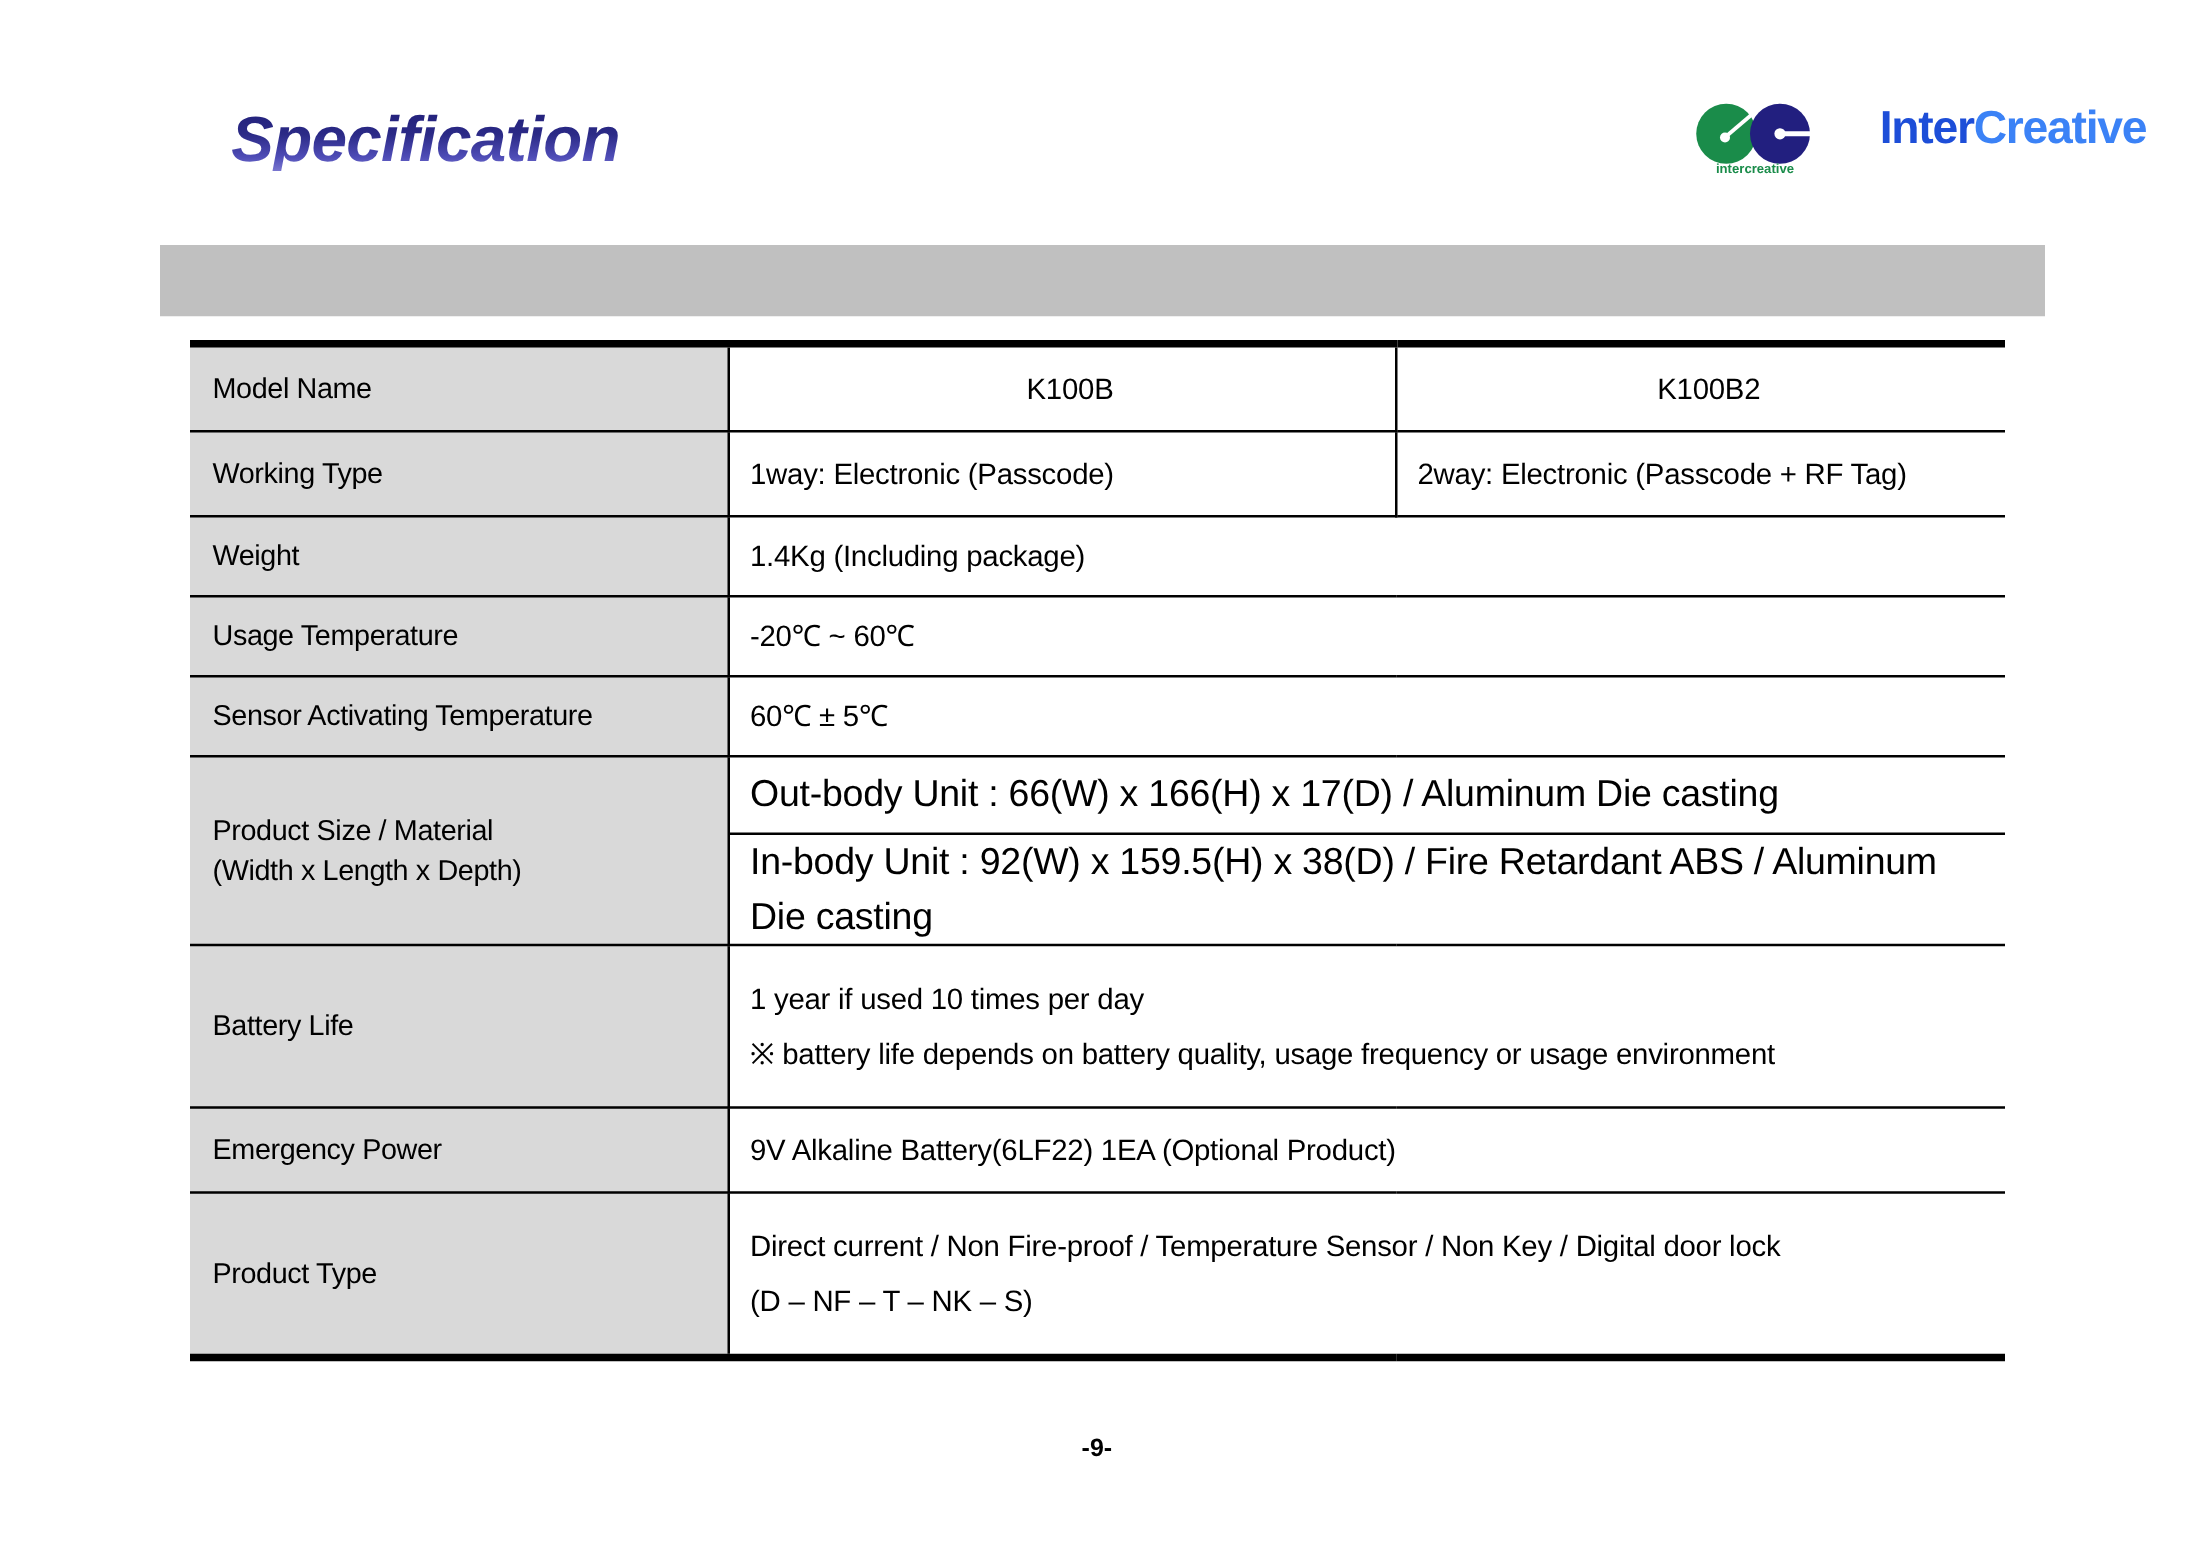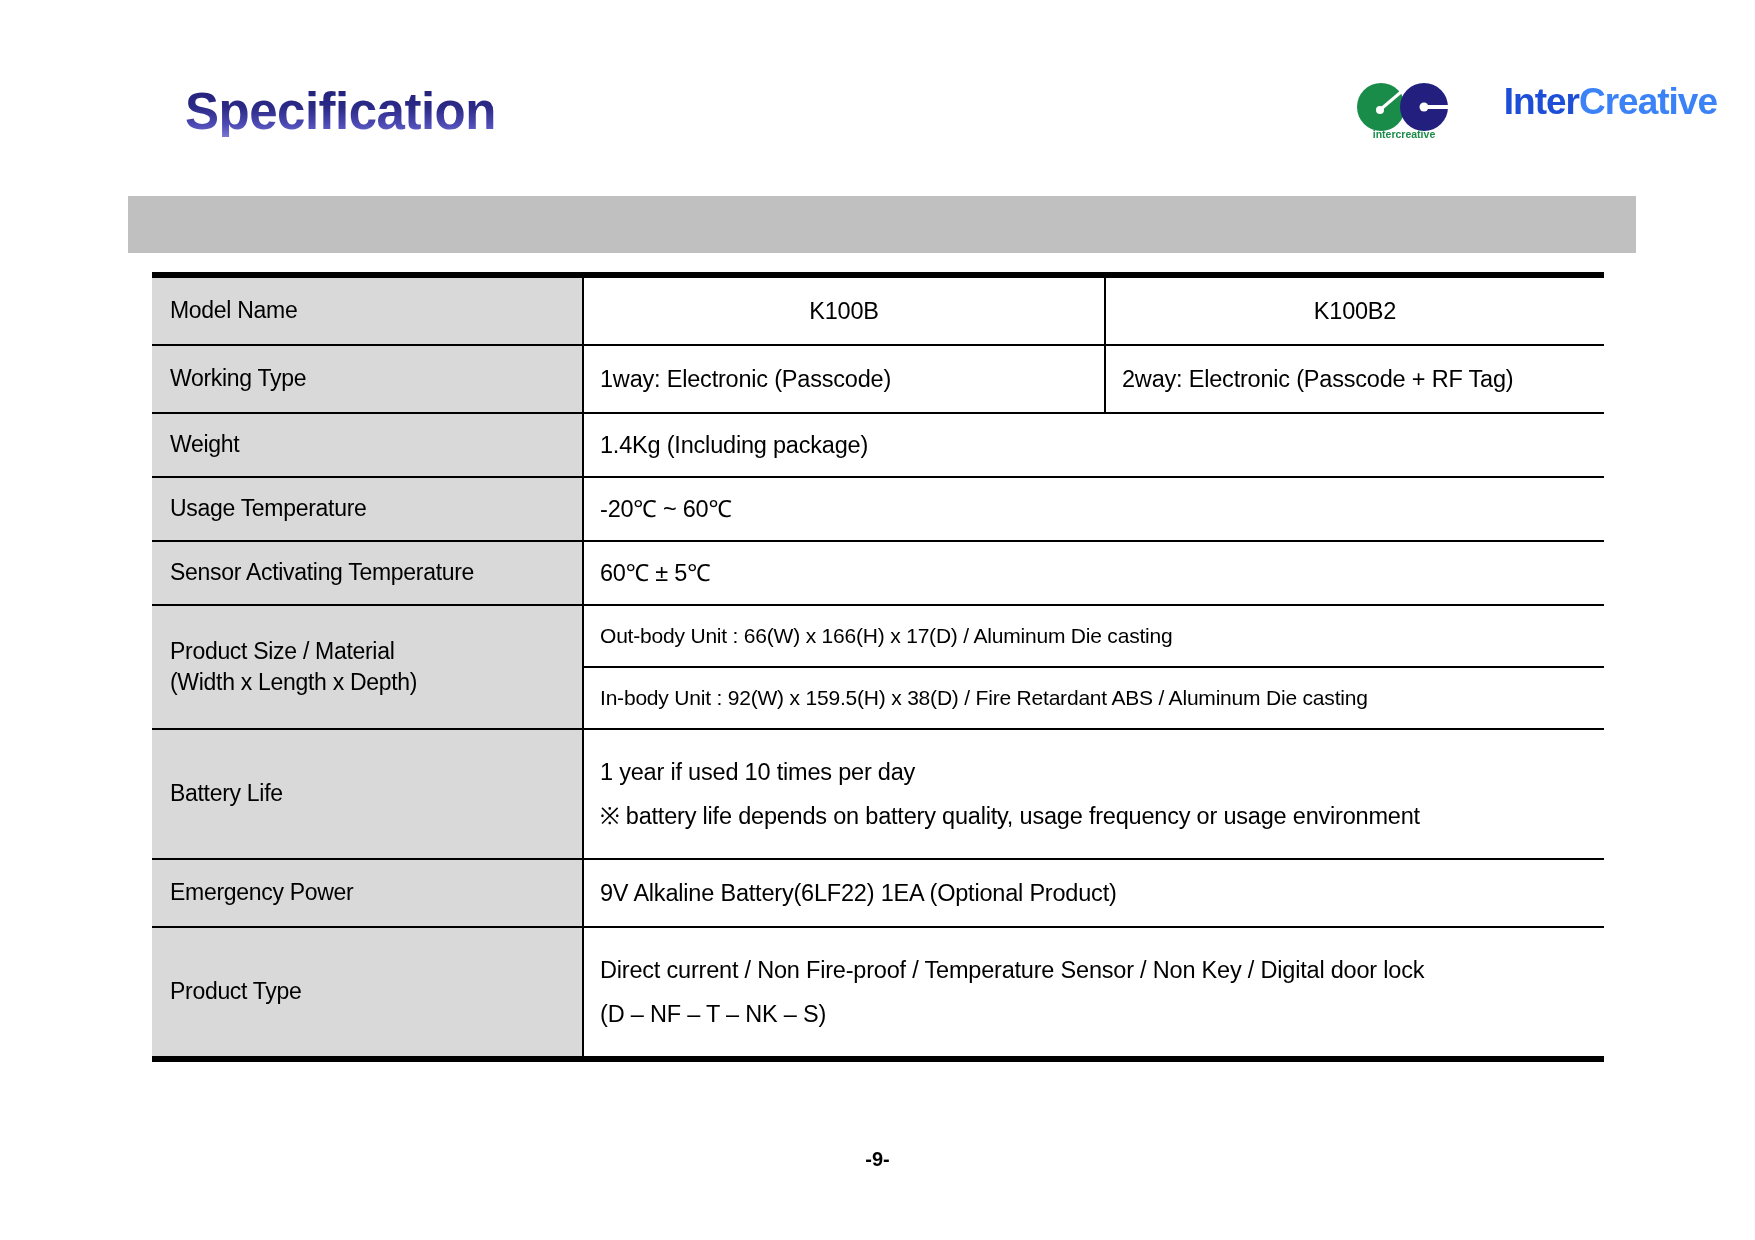--- a/index.html
+++ b/index.html
@@ -31,20 +31,21 @@
     width: 1755px;
     height: 170px;
   }
 
   .page-title {
     position: absolute;
     left: 185px;
     top: 86px;
     font-size: 51px;
     font-weight: bold;
+    font-style: italic;
     letter-spacing: -0.5px;
     line-height: 1;
     background: linear-gradient(to bottom, #22207a 0%, #2b2a86 42%, #4f4db7 78%, #7a77d0 100%);
     -webkit-background-clip: text;
     background-clip: text;
     color: transparent;
     -webkit-text-fill-color: transparent;
     white-space: nowrap;
     text-align: center;
   }
@@ -122,33 +123,33 @@
   td.label .l2 { display: block; }
 
   td.value {
     background: #ffffff;
     font-size: 23.5px;
     font-weight: normal;
     letter-spacing: -0.2px;
     padding: 0 10px 0 16px;
     line-height: 1.45;
   }
-  td.value.center { text-align: center; padding-left: 0; padding-right: 0; }
+  td.value.center { text-align: center; padding-left: 12px; padding-right: 0; }
   td.value.split-left { border-right: 2.5px solid #000000; width: 520px; }
 
   td.nested { padding: 0; border-right: none; }
   table.inner {
     width: 100%;
     border-collapse: collapse;
     table-layout: fixed;
   }
   table.inner td {
     border: none;
     border-bottom: 2.5px solid #000000;
-    font-size: 21px;
+    font-size: 30px;
     padding: 0 10px 0 16px;
     height: 60px;
     vertical-align: middle;
     letter-spacing: -0.2px;
   }
   table.inner tr:last-child td { border-bottom: none; margin-left: 20px; }
   .h-60 { height: 62px; }
   .h-66 { height: 66px; }
   .h-122 { height: 122px; }
   .h-128 { height: 128px; }

